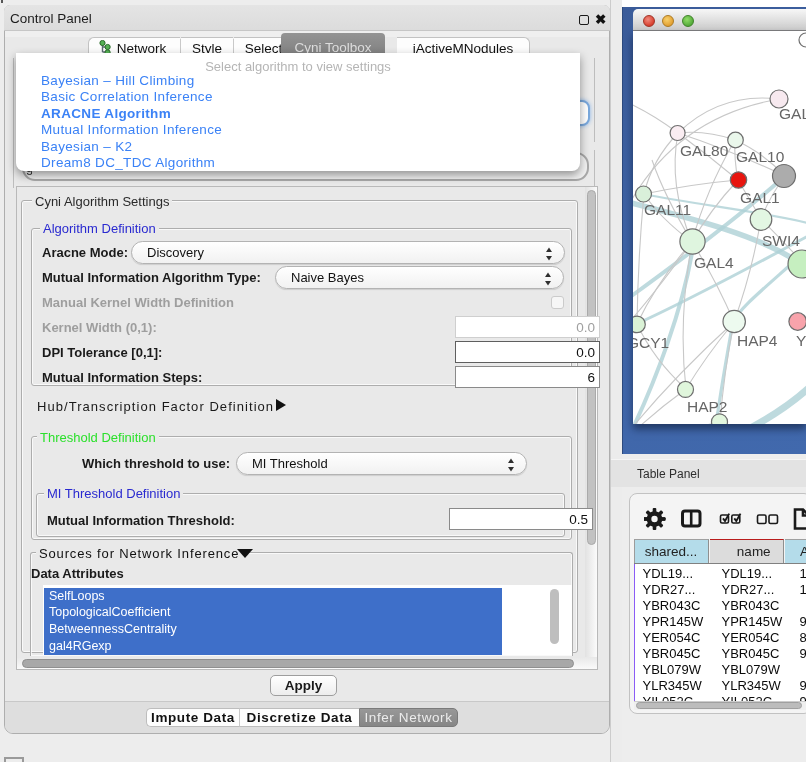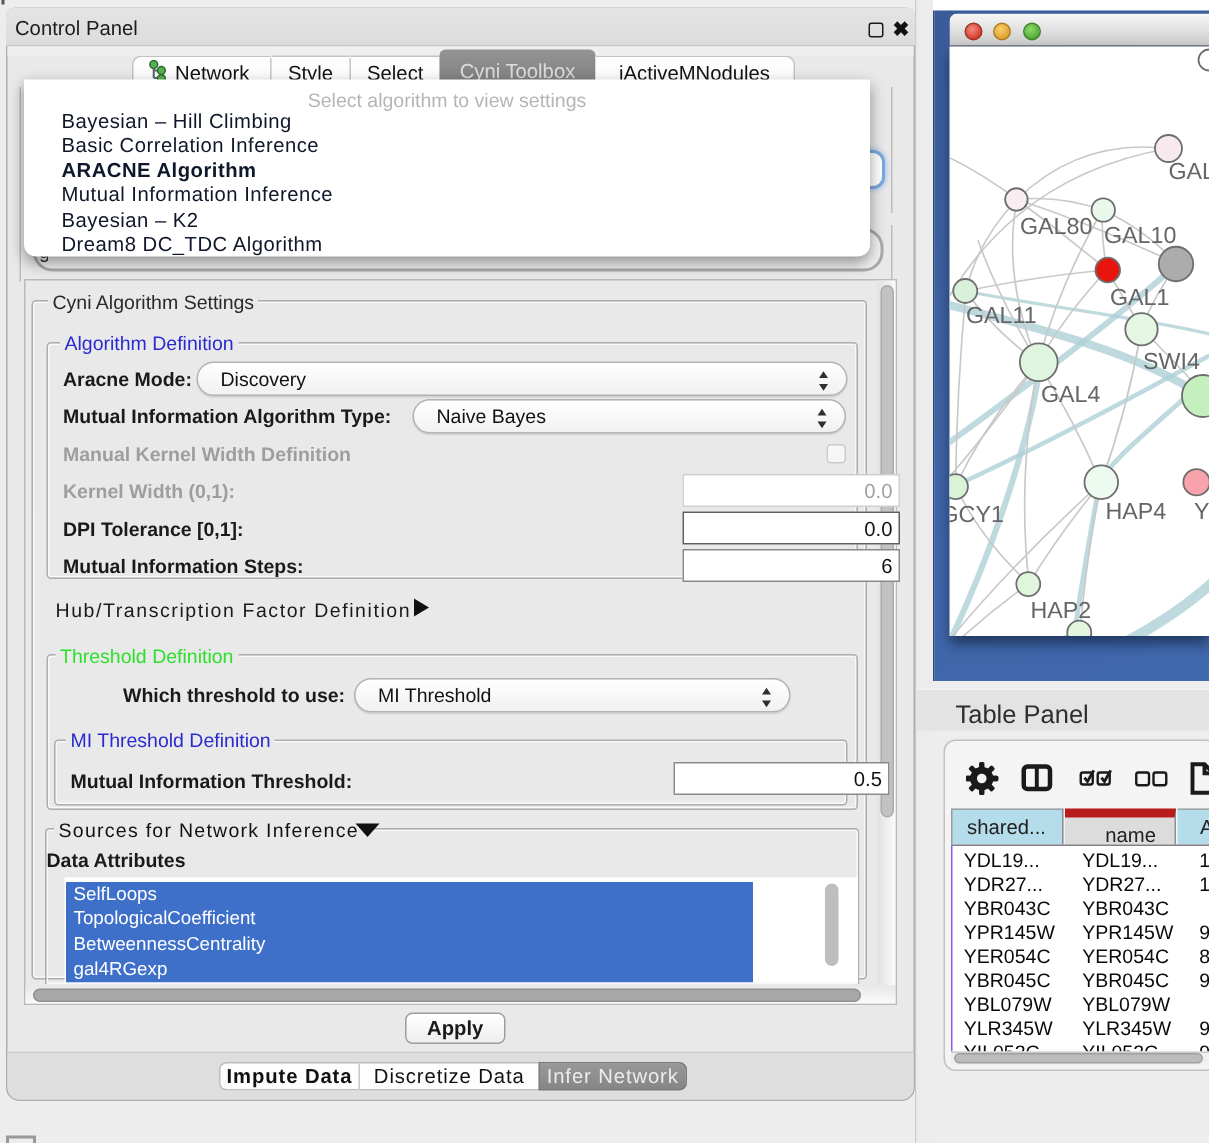--- a/index.html
+++ b/index.html
@@ -13,21 +13,21 @@
   background:linear-gradient(#e4e4e4,#dcdcdc); border-bottom:1px solid #c6c6c6;
   border-radius:6px 6px 0 0; }
 #titlebar .t { position:absolute; left:6px; top:6px; font-size:13.5px; color:#1c1c1c; }
 #fl-ico { left:579px; top:14.5px; width:10px; height:10px; border:1.4px solid #1a1a1a; border-radius:2px; }
 #cl-ico { left:595px; top:11px; font-size:13.5px; font-weight:bold; color:#111; }
 
 .tabseg { top:37px; height:22px; background:#fdfdfd; border-top:1px solid #c2c2c2; }
 #tab-net { left:88px; width:92px; border-left:1px solid #c2c2c2; border-radius:6px 0 0 0; }
 #tab-style { left:181px; width:52px; }
 #tab-select { left:234px; width:59px; }
-#tab-cyni { left:293px; top:33px; width:104px; height:26px; background:linear-gradient(#949494,#7d7d7d); border:none; border-radius:4px 4px 0 0; }
+#tab-cyni { left:281px; top:33px; width:104px; height:26px; background:linear-gradient(#949494,#7d7d7d); border:none; border-radius:4px 4px 0 0; }
 #tab-jact { left:397px; width:133px; border-right:1px solid #c2c2c2; border-radius:0 6px 0 0; }
 .tabsep { top:39px; width:1px; height:18px; background:#c9c9c9; }
 .tabtxt { position:absolute; top:3px; width:100%; text-align:center; font-size:13.5px; color:#111; }
 #tab-cyni .tabtxt { color:#dedede; top:7px; }
 
 #pane { left:16px; top:186px; width:582px; height:484px; border:1px solid #b9b9b9; background:#e9e9e9; }
 
 .grp { position:absolute; border:1px solid #adadad; border-radius:3px; box-shadow:inset 0 0 0 1px rgba(255,255,255,.7); }
 .grptitle { position:absolute; top:-8px; font-size:13px; background:#e9e9e9; padding:0 3px; white-space:nowrap;text-align:right; }
 .lbl { position:absolute; font-size:13px; font-weight:bold; color:#1a1a1a; white-space:nowrap; }
@@ -43,21 +43,21 @@
 .btab { top:708px; height:19px; background:#fdfdfd; border:1px solid #bdbdbd; letter-spacing:0.6px; }
 
 #vline { left:610px; top:0; width:1px; height:762px; background:#cccccc; }
 #bluepanel { left:622px; top:7px; width:184px; height:447px;
   background:linear-gradient(155deg,#3a5b99 0%,#3e63a5 45%,#4169ad 100%); border-left:1px solid #2d4a7e; }
 #nw-title { left:633px; top:9px; width:173px; height:22px;
   background:linear-gradient(#f7f7f7,#cbcbcb); border-bottom:1px solid #808080; border-radius:5px 0 0 0; }
 .tl { position:absolute; top:15px; width:12px; height:12px; border-radius:50%; }
 #nw-canvas { left:633px; top:31px; width:173px; height:393px; background:#ffffff; box-shadow:0 5px 8px rgba(8,18,40,.55); }
 #tp-bar { left:611px; top:459px; width:195px; height:28px; background:#e3e3e3; border-top:1px solid #f5f5f5; }
-#tp-bar .t { position:absolute; left:26px; top:7px; font-size:17px; color:#2e2e2e; }
+#tp-bar .t { position:absolute; left:26px; top:7px; font-size:12px; color:#2e2e2e; }
 #tablewin { left:629px; top:493px; width:183px; height:221px; background:#f4f4f4;
   border:1px solid #c2c2c2; border-radius:8px; }
 .hdrcell { position:absolute; top:539px; height:24px; border-right:1px solid #8f8f8f;
   font-size:13.5px; color:#222; text-align:center; line-height:24px; }
 .trow { position:absolute; font-size:13px; color:#0a0a0a; white-space:nowrap; }
 </style>
 </head>
 <body>
 
 <div id="leftwin" class="abs"></div>
@@ -96,21 +96,21 @@
 <div class="abs" style="left:560px;top:100px;width:30px;height:26px;background:#fff;border:2px solid #7aa8dc;border-radius:8px;box-shadow:0 0 4px #88b4e8;"></div>
 <div class="abs" style="left:594px;top:58px;width:1px;height:84px;background:#bdbdbd;"></div>
 <div class="abs" style="left:594px;top:150px;width:1px;height:38px;background:#bdbdbd;"></div>
 <div class="abs" style="left:22px;top:152px;width:567px;height:29px;background:#f2f2f2;border:2px solid #a9a9a9;border-radius:13px;"></div>
 <div class="abs" style="left:26px;top:170px;width:6px;height:8px;overflow:hidden;">
     <span style="position:absolute;left:0;top:-10px;font-size:13px;color:#333;">g</span>
   </div>
 
 <div class="abs" style="left:16px;top:53px;width:564px;height:118px;background:#ffffff;border-radius:0 0 8px 8px;box-shadow:0 4px 10px rgba(0,0,0,.4);">
   <div style="position:absolute;top:6px;width:100%;text-align:center;font-size:13px;color:#b5b5b5;">Select algorithm to view settings</div>
-  <div style="position:absolute;left:1px;top:20px;font-size:13.5px;color:#0f172a;line-height:16.4px;white-space:nowrap;letter-spacing:0.33px;padding-left:24px;">
+  <div style="position:absolute;left:1px;top:20px;font-size:13.5px;color:#3b82f6;line-height:16.4px;white-space:nowrap;letter-spacing:0.33px;padding-left:24px;">
     Bayesian – Hill Climbing<br>
     Basic Correlation Inference<br>
     <b>ARACNE Algorithm</b><br>
     Mutual Information Inference<br>
     Bayesian – K2<br>
     Dream8 DC_TDC Algorithm
   </div>
 </div>
 
 <div id="pane" class="abs"></div>
@@ -192,21 +192,21 @@
   <div style="position:absolute;left:507px;top:4px;width:8.5px;height:55px;background:#bebebe;border-radius:5px;"></div>
 </div>
 
 <div class="abs" style="left:270px;top:675px;width:67px;height:21px;background:linear-gradient(#ffffff,#ededed);border:1px solid #9e9e9e;border-radius:5px;text-align:center;font-size:13.5px;font-weight:bold;color:#1a1a1a;line-height:20px;">Apply</div>
 
 <div class="abs" style="left:5px;top:701px;width:604px;height:32px;background:#dedede;border-top:1px solid #c8c8c8;border-radius:0 0 8px 8px;"></div>
 <div class="abs btab" style="left:146px;width:93px;border-radius:5px 0 0 5px;border-right:none;">
     <span class="tabtxt" style="top:1px;font-weight:bold;">Impute Data</span>
   </div>
 <div class="abs btab" style="left:239px;width:120px;border-left:1px solid #c9c9c9;border-right:none;">
-    <span class="tabtxt" style="top:1px;font-weight:normal;">Discretize Data</span>
+    <span class="tabtxt" style="top:1px;font-weight:bold;">Discretize Data</span>
   </div>
 <div class="abs btab" style="left:359px;width:99px;background:linear-gradient(#989898,#868686);border-color:#7a7a7a;border-radius:0 5px 5px 0;">
     <span class="tabtxt" style="top:1px;color:#ececec;">Infer Network</span>
   </div>
 
 <div class="abs" style="left:4px;top:757px;width:20px;height:10px;background:#ededed;border:2px solid #9a9a9a;"></div>
 <div class="abs" style="left:1px;top:0;width:1.5px;height:3px;background:#555;"></div>
 
 <div id="vline" class="abs"></div>
 <div class="abs" style="left:612px;top:351px;width:5px;height:9px;border-left:2px solid #9a9a9a;border-top:2px solid #b5b5b5;border-bottom:2px solid #b5b5b5;"></div>
@@ -322,21 +322,21 @@
     <rect x="113.5" y="9" width="8.5" height="8.5" rx="1.5"></rect>
     <rect x="125" y="9" width="8.5" height="8.5" rx="1.5"></rect>
   </g>
   <g stroke="#1a1a1a" stroke-width="2.6" fill="none">
     <path d="M151 3.5 h8 l6 6 v13 h-14 z"></path>
     <path d="M159 3.5 v6 h6"></path>
   </g>
 </svg>
 
 <div class="hdrcell abs" style="left:633.5px;width:75px;background:#b4dcea;border-left:1px solid #9b9b9b;border-top:1px solid #a0a0a0;">shared...</div>
-<div class="hdrcell abs" style="left:709.5px;width:74.5px;background:#dcdcdc;border-top:6px solid #b91c1c;padding-left:15px;">name</div>
+<div class="hdrcell abs" style="left:709.5px;width:74.5px;background:#dcdcdc;border-top:1px solid #b91c1c;padding-left:15px;">name</div>
 <div class="hdrcell abs" style="left:785px;width:21px;background:#b4dcea;border-right:none;border-top:1px solid #a0a0a0;overflow:hidden;text-align:left;padding-left:15px;">Av</div>
 <div class="abs" style="left:633.5px;top:562.5px;width:172.5px;height:1px;background:#808080;"></div>
 
 <div class="abs" style="left:633.5px;top:563.5px;width:172.5px;height:137.5px;background:#ffffff;border-left:1px solid #8b5cf6;overflow:hidden;">
   <div class="trow" style="left:8px;top:2px;">YDL19...</div>
     <div class="trow" style="left:87px;top:2px;">YDL19...</div>
     <div class="trow" style="left:165px;top:2px;">13.</div>
   <div class="trow" style="left:8px;top:18px;">YDR27...</div>
     <div class="trow" style="left:87px;top:18px;">YDR27...</div>
     <div class="trow" style="left:165px;top:18px;">12.</div>

